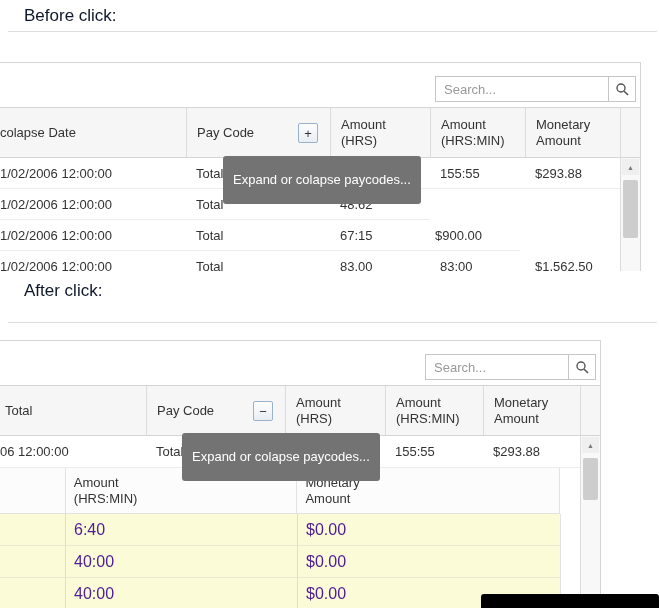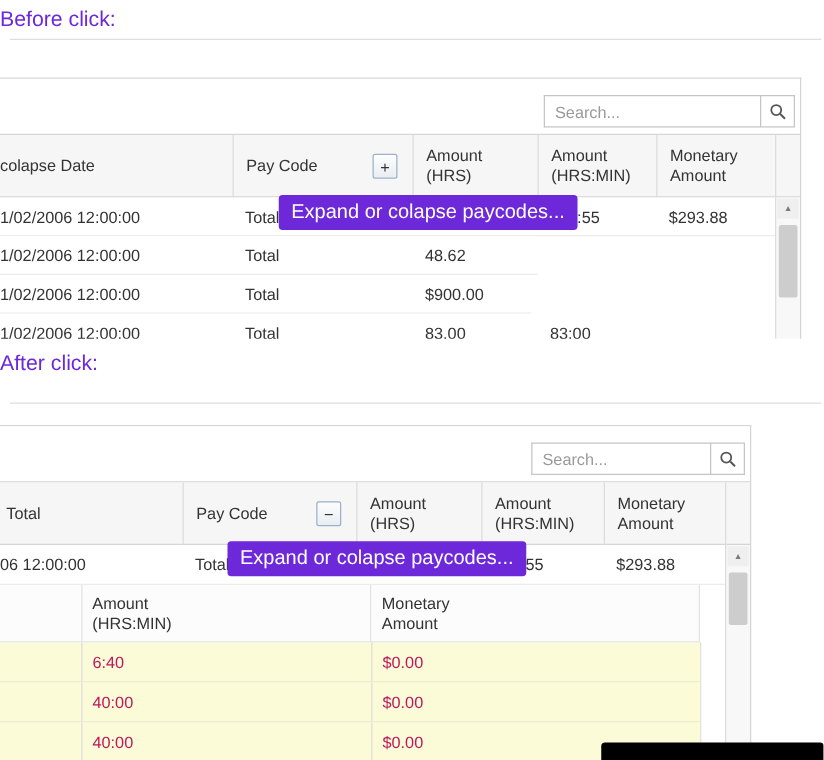--- a/index.html
+++ b/index.html
@@ -1,19 +1,19 @@
 <!DOCTYPE html>
 <html><head>
 <meta charset="utf-8">
 <style>
   *{margin:0;padding:0;box-sizing:border-box}
   html,body{width:659px;height:608px}
   body{font-family:"Liberation Sans","DejaVu Sans",sans-serif;background:#fff}
   .page{position:relative;width:659px;height:608px;overflow:hidden;background:#fff;color:#333}
-  .section-heading{position:absolute;left:0;font-size:17px;line-height:20px;color:#6d28d9;font-weight:400}
+  .section-heading{position:absolute;left:24px;font-size:17px;line-height:20px;color:#0f172a;font-weight:400}
   .hrule{position:absolute;left:8px;right:2px;height:0;border-top:1px solid #ddd}
   .grid{position:absolute;background:#fff;border-top:1px solid #d5d5d5;border-right:1px solid #d5d5d5;overflow:hidden}
   .grid-before{left:-20px;top:62px;width:661px;height:209px}
   .grid-after{left:-40px;top:340px;width:641px;height:268px}
   .toolbar{position:absolute;left:0;top:0;right:0;height:45px;background:#fff;border-bottom:1px solid #d5d5d5}
   .search{position:absolute;right:4px;top:13px;height:26px;display:flex}
   .search input{height:26px;border:1px solid #c5c5c5;border-right:none;padding:0 8px;font-size:13px;font-family:inherit;color:#333;outline:none;border-radius:0;background:#fff}
   .search input::placeholder{color:#9a9a9a}
   .grid-before .search input{width:173px}
   .grid-after .search input{width:143px}
@@ -24,36 +24,36 @@
   .wrap{display:block;max-width:70px;white-space:normal}
   .grid-before .c1{width:206px}.grid-before .c2{width:144px}.grid-before .c3{width:100px}
   .grid-before .c4{width:95px}.grid-before .c5{width:95px}.grid-before .csb{width:20px}
   .grid-after .c1{width:186px}.grid-after .c2{width:139px}.grid-after .c3{width:100px}
   .grid-after .c4{width:98px}.grid-after .c5{width:97px}.grid-after .csb{width:20px}
   .row{position:absolute;left:0;display:flex;background:#fff;border-bottom:1px solid #ececec;height:31px}
   .grid-after .row{height:32px}
   .cell{display:flex;align-items:center;padding:0 10px;font-size:13px;color:#333;white-space:nowrap;overflow:hidden}
   .pl20{padding-left:20px}.pl40{padding-left:40px}.pl45{padding-left:45px}
   .toggle-btn{position:absolute;right:12px;top:15px;width:20px;height:20px;border:1px solid #9ab2c9;background:linear-gradient(#fdfdfd,#e9eef3);border-radius:2px;font-size:13px;line-height:17px;text-align:center;color:#333;cursor:pointer;padding:0;font-family:inherit}
-  .tooltip{position:absolute;background:#6d28d9;color:#fff;font-size:16px;line-height:14px;padding:7px 10px;border-radius:3px;white-space:nowrap;z-index:40}
+  .tooltip{position:absolute;background:#737373;color:#fff;font-size:13px;line-height:14px;padding:17px 10px;border-radius:3px;white-space:nowrap;z-index:40}
   .grid-before .tooltip{left:243px;top:93px}
   .grid-after .tooltip{left:222px;top:92px}
   .vscroll{position:absolute;width:20px;top:95px;bottom:0;background:#f8f8f8;border-left:1px solid #dcdcdc}
   .grid-before .vscroll{left:640px}
   .grid-after .vscroll{left:620px}
   .sb-up{position:absolute;left:1px;top:1px;width:17px;height:16px;background:#efefef;color:#7a7a7a;font-size:7px;display:flex;align-items:center;justify-content:center;cursor:pointer}
   .sb-thumb{position:absolute;left:2px;top:22px;width:15px;border-radius:2px;background:#cdcdcd;cursor:pointer}
   .grid-before .sb-thumb{height:58px}
   .grid-after .sb-thumb{height:42px}
   .subgrid{position:absolute;left:0;top:127px;width:600px}
   .subheader-row{display:flex;height:46px;background:#fcfcfc;border-bottom:1px solid #e2e2e2;border-right:1px solid #e2e2e2}
   .shcell{display:flex;align-items:center;padding:0 8px;font-size:13px;line-height:16px;color:#333;border-left:1px solid #e2e2e2;white-space:nowrap;cursor:pointer}
   .shcell.first{border-left:none}
   .subrow{position:absolute;left:0;display:flex;height:32px;background:#fbfbd8;border-bottom:1px solid #e9e9cf;border-right:1px solid #e2e2e2}
-  .scell{display:flex;align-items:center;padding:0 8px;font-size:13px;color:#be185d;border-left:1px solid #ddd;white-space:nowrap}
+  .scell{display:flex;align-items:center;padding:0 8px;font-size:16px;color:#4c1d95;border-left:1px solid #ddd;white-space:nowrap}
   .scell.first{border-left:none}
   .s1{width:105px}.s2{width:232px}.s3{width:263px}
   .clipped-tooltip{position:absolute;left:481px;top:594px;width:178px;height:14px;background:#000;border-radius:3px 3px 0 0;z-index:40}
 </style>
 </head>
 <body>
 
 <div class="page">
 
   <div class="section-heading" style="top:6px">Before click:</div>
@@ -103,27 +103,29 @@
       <div class="cell c5">$293.88</div>
     </div>
     <div class="row" style="top:126px">
       <div class="cell c1 pl20">1/02/2006 12:00:00</div>
       <div class="cell c2">Total</div>
       <div class="cell c3">48.62</div>
     </div>
     <div class="row" style="top:157px">
       <div class="cell c1 pl20">1/02/2006 12:00:00</div>
       <div class="cell c2">Total</div>
+      <div class="cell c4">67:15</div>
       <div class="cell c5">$900.00</div>
     </div>
     <div class="row" style="top:188px">
       <div class="cell c1 pl20">1/02/2006 12:00:00</div>
       <div class="cell c2">Total</div>
       <div class="cell c3">83.00</div>
       <div class="cell c4">83:00</div>
+      <div class="cell c5">$1,562.50</div>
     </div>
 
     <div class="tooltip">Expand or colapse paycodes...</div>
 
     <div class="vscroll">
       <div class="sb-up">▲</div>
       <div class="sb-thumb"></div>
     </div>
   </div>
 

